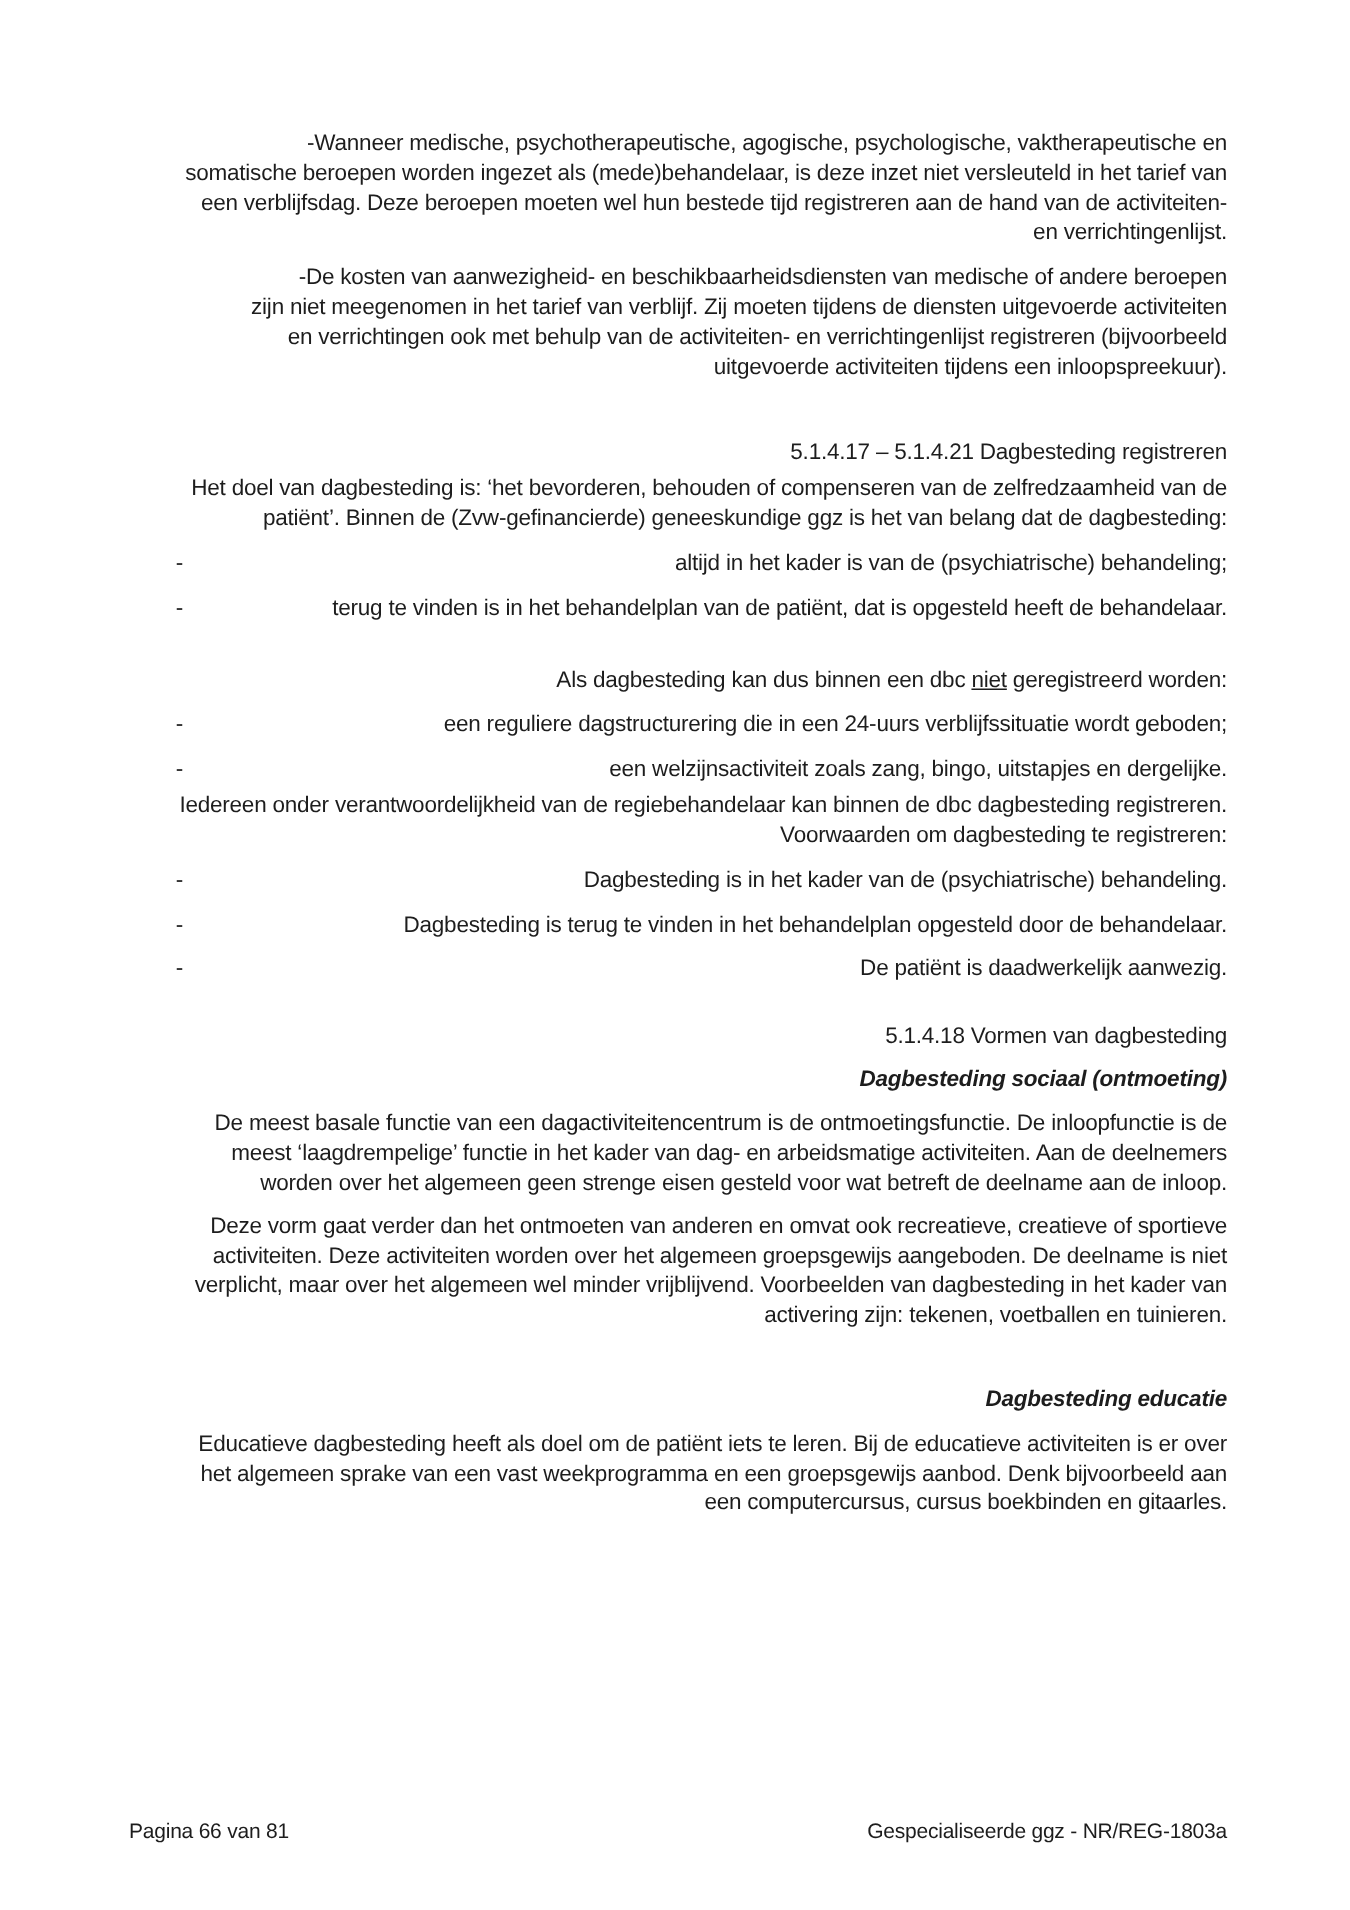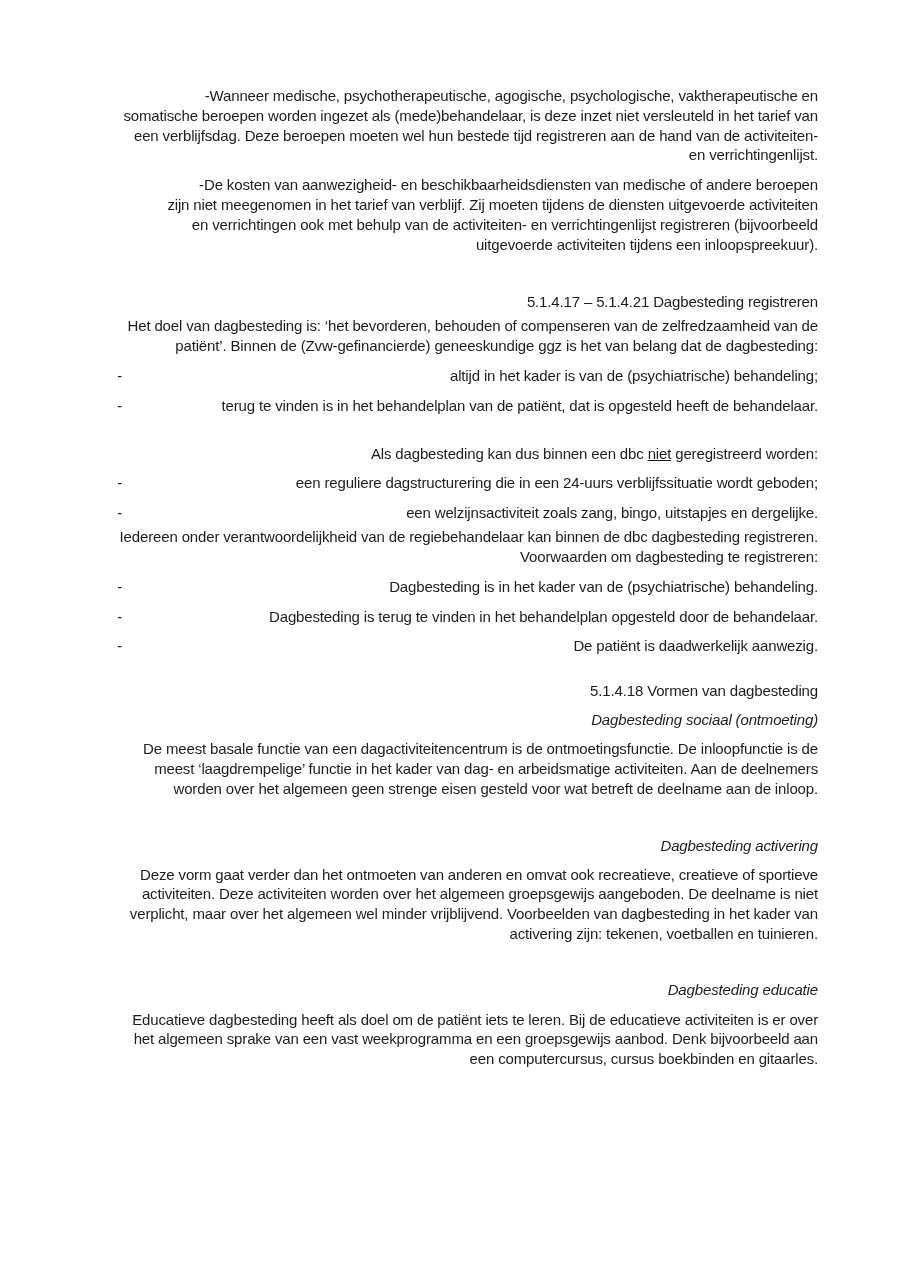--- a/index.html
+++ b/index.html
@@ -12,21 +12,21 @@
   }
   .page { position: relative; width: 900px; height: 1273px; overflow: hidden; text-align: right; }
   .content { position: relative; margin: 0 82px 0 86px; width: 732px; }
   p, h2, h3 { margin: 0; padding: 0; font-weight: normal; font-size: 15px; line-height: 19.8px; }
   .ptext, .prefix, .suffix, .u, .btext { white-space: pre-wrap; }
   .pdash { display: inline-block; width: 31px; }
   .li { display: flex; }
   .li .dash { width: 36px; flex: none; }
   .li .btext { flex: 1; }
   .u { text-decoration: underline; }
-  .sub { font-style: italic; }
+  .sub { font-style: italic; font-weight: bold; }
   .mt8 { margin-top: 4px; } .mt9 { margin-top: 9px; } .mt10 { margin-top: 10px; }
   .mt11 { margin-top: 11px; } .mt29 { margin-top: 29px; } .mt34 { margin-top: 34px; }
   .mt35 { margin-top: 25px; } .mt36 { margin-top: 36px; } .mt37 { margin-top: 37px; }
   .mt38 { margin-top: 38px; } .mt86 { margin-top: 86px; }
   .footer {
     position: absolute; top: 1211px; left: 86px; right: 82px;
     display: flex; justify-content: space-between;
     font-size: 14px; line-height: 18px;
   }
 </style>
@@ -88,26 +88,29 @@
       <span class="btext">De patiënt is daadwerkelijk aanwezig.</span>
     </div>
 
     <h2 class="mt35">5.1.4.18 Vormen van dagbesteding</h2>
 
     <h3 class="sub mt9">Dagbesteding sociaal (ontmoeting)</h3>
     <p class="mt10"><span class="ptext">De meest basale functie van een dagactiviteitencentrum is de ontmoetingsfunctie. De inloopfunctie is de
 meest ‘laagdrempelige’ functie in het kader van dag- en arbeidsmatige activiteiten. Aan de deelnemers
 worden over het algemeen geen strenge eisen gesteld voor wat betreft de deelname aan de inloop.</span></p>
 
-    <h3 class="sub mt37">Dagbesteding activering</h3>
     <p class="mt9"><span class="ptext">Deze vorm gaat verder dan het ontmoeten van anderen en omvat ook recreatieve, creatieve of sportieve
 activiteiten. Deze activiteiten worden over het algemeen groepsgewijs aangeboden. De deelname is niet
 verplicht, maar over het algemeen wel minder vrijblijvend. Voorbeelden van dagbesteding in het kader van
 activering zijn: tekenen, voetballen en tuinieren.</span></p>
 
     <h3 class="sub mt36">Dagbesteding educatie</h3>
     <p class="mt10"><span class="ptext">Educatieve dagbesteding heeft als doel om de patiënt iets te leren. Bij de educatieve activiteiten is er over
 het algemeen sprake van een vast weekprogramma en een groepsgewijs aanbod. Denk bijvoorbeeld aan
 een computercursus, cursus boekbinden en gitaarles.</span></p>
 
   </div>
 
+  <div class="footer">
+    <span>Pagina 66 van 81</span>
+    <span>Gespecialiseerde ggz - NR/REG-1803a</span>
+  </div>
 </div>
 
 </body></html>

